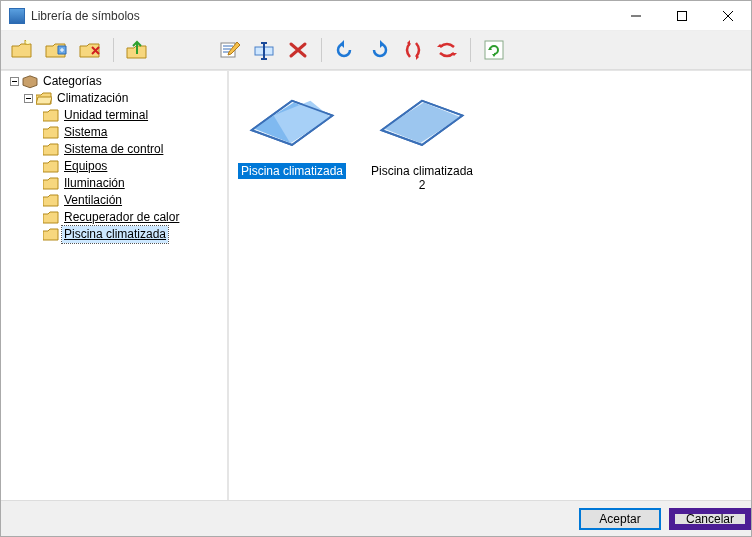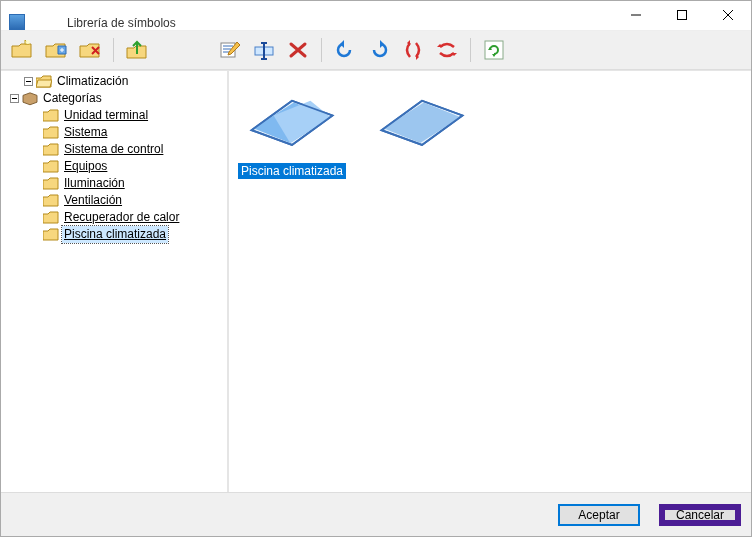--- a/index.html
+++ b/index.html
@@ -1,19 +1,19 @@
 <!DOCTYPE html>
 <html><head>
 <meta charset="utf-8">
 <style>
 * { box-sizing: border-box; margin: 0; padding: 0; font-family: "Segoe UI", Tahoma, sans-serif; font-size: 12px; }
 body { background: #fff; width: 752px; height: 537px; border: 1px solid #aaa; display: flex; flex-direction: column; overflow: hidden; }
 
 
-.titlebar { height: 30px; background: #fff; display: flex; align-items: flex-end; padding: 0 0 0 8px; border-bottom: 1px solid #eee; gap: 36px; }
+.titlebar { height: 30px; background: #fff; display: flex; align-items: center; padding: 0 0 0 8px; border-bottom: 1px solid #eee; }
 .titlebar .app-icon { width: 16px; height: 16px; margin-right: 6px; background: linear-gradient(#5aa0e0,#2c6bb3); border:1px solid #2c6bb3; }
 .titlebar .title { flex: 1; color: #333; }
 .titlebar .win-btns { display: flex; }
 .titlebar .win-btns div { width: 46px; height: 30px; display: flex; align-items: center; justify-content: center; }
 .titlebar svg { width: 10px; height: 10px; }
 
 
 .toolbar { height: 39px; background: #f0f0f0; border-bottom: 1px solid #ddd; display: flex; align-items: center; padding: 0 6px; gap: 4px; }
 .toolbar .tbtn { width: 30px; height: 30px; display: flex; align-items: center; justify-content: center; border: 1px solid transparent; border-radius:2px; }
 .toolbar .sep { width: 1px; height: 24px; background: #ccc; margin: 0 4px; }
@@ -33,21 +33,21 @@
 .indent3 { padding-left: 38px; text-decoration: underline; }
 
 .symbol-panel { flex: 1; background: #fff; padding: 14px 8px; display: flex; align-items: flex-start; gap: 20px; }
 .symbol-item { width: 110px; display: flex; flex-direction: column; align-items: center; cursor: default; }
 .symbol-item .thumb { width: 96px; height: 72px; border: 2px solid transparent; display:flex; align-items:center; justify-content:center; margin-bottom:6px; }
 .symbol-item.selected .thumb { }
 .symbol-item .sym-label { text-align: center; padding: 1px 3px; max-width:100%; }
 .symbol-item.selected .sym-label { background: #0078d7; color: #fff; }
 
 
-.footer { height: 44px; background: #f0f0f0; border-top: 1px solid #ddd; display: flex; align-items: center; justify-content: flex-end; padding: 0 10px; gap: 19px; }
+.footer { height: 36px; background: #f0f0f0; border-top: 1px solid #ddd; display: flex; align-items: center; justify-content: flex-end; padding: 0 0; gap: 8px; }
 .footer .btn { width: 82px; height: 22px; background: #e1e1e1; border: 6px solid #4c1d95; display: flex; align-items: center; justify-content: center; cursor: default; }
 .footer .btn.primary { border: 2px solid #0078d7; height:22px; }
 </style>
 </head>
 <body>
 
 <div class="titlebar">
   <div class="app-icon"></div>
   <div class="title">Librería de símbolos</div>
   <div class="win-btns">
@@ -155,45 +155,45 @@
         <path d="M6 10 A4 4 0 1 1 10 14" fill="none" stroke="#2e9e2e" stroke-width="2"></path>
         <polygon points="4,10 8,10 6,7" fill="#2e9e2e"></polygon>
         <polygon points="12,14 8,14 10,17" fill="#2e9e2e"></polygon>
       </svg>
   </div>
 </div>
 
 <div class="content">
   <div class="tree-panel">
     <div class="tree-root">
+      <div class="tree-node indent1">
+        <span class="expander">
+            <svg width="9" height="9" viewBox="0 0 9 9">
+              <rect x="0.5" y="0.5" width="8" height="8" fill="#fff" stroke="#888"></rect>
+              <line x1="2" y1="4.5" x2="7" y2="4.5" stroke="#000"></line>
+            </svg>
+          </span>
+        <span class="folder"><svg width="16" height="14" viewBox="0 0 16 14">
+              <polygon points="1,4 8,1 15,4 15,12 8,15 1,12" fill="#c9a06a" stroke="#7a5a30" transform="scale(1,0.85)"></polygon>
+            </svg></span>
+        <span class="label">Categorías</span>
+      </div>
       <div class="tree-node indent2">
         <span class="expander">
             <svg width="9" height="9" viewBox="0 0 9 9">
               <rect x="0.5" y="0.5" width="8" height="8" fill="#fff" stroke="#888"></rect>
               <line x1="2" y1="4.5" x2="7" y2="4.5" stroke="#000"></line>
             </svg>
           </span>
         <span class="folder"><svg width="16" height="14" viewBox="0 0 16 14">
               <polygon points="0,3 5,3 7,1 15,1 15,12 0,12" fill="#f7d77e" stroke="#b58b1c"></polygon>
               <polygon points="2,5 16,5 14,12 0,12" fill="#fce9a8" stroke="#b58b1c"></polygon>
             </svg></span>
         <span class="label">Climatización</span>
       </div>
-      <div class="tree-node indent1">
-        <span class="expander">
-            <svg width="9" height="9" viewBox="0 0 9 9">
-              <rect x="0.5" y="0.5" width="8" height="8" fill="#fff" stroke="#888"></rect>
-              <line x1="2" y1="4.5" x2="7" y2="4.5" stroke="#000"></line>
-            </svg>
-          </span>
-        <span class="folder"><svg width="16" height="14" viewBox="0 0 16 14">
-              <polygon points="1,4 8,1 15,4 15,12 8,15 1,12" fill="#c9a06a" stroke="#7a5a30" transform="scale(1,0.85)"></polygon>
-            </svg></span>
-        <span class="label">Categorías</span>
-      </div>
       <div id="tree-items">
           <div class="tree-node indent3">
             <span class="folder"><svg width="16" height="14" viewBox="0 0 16 14">
                 <polygon points="0,3 5,3 7,1 15,1 15,12 0,12" fill="#f7d77e" stroke="#b58b1c"></polygon>
               </svg></span>
             <span class="label">Unidad terminal</span>
           </div>
           <div class="tree-node indent3">
             <span class="folder"><svg width="16" height="14" viewBox="0 0 16 14">
                 <polygon points="0,3 5,3 7,1 15,1 15,12 0,12" fill="#f7d77e" stroke="#b58b1c"></polygon>
@@ -253,20 +253,21 @@
         <div class="sym-label">Piscina climatizada</div>
       </div>
       <div class="symbol-item">
         <div class="thumb">
           <svg width="96" height="64" viewBox="0 0 100 64">
             <polygon points="6,42 50,10 94,26 50,58" fill="#e7f2fc" stroke="#3a6fb7" stroke-width="2"></polygon>
             <polygon points="8,40 52,12 92,28 48,56" fill="#9cc6ef"></polygon>
             <polygon points="6,42 50,10 94,26 50,58" fill="none" stroke="#3a6fb7" stroke-width="2"></polygon>
           </svg>
         </div>
+        <div class="sym-label">Piscina climatizada 2</div>
       </div>
     </div>
 </div>
 
 <div class="footer">
   <div class="btn primary">
       <span>Aceptar</span>
     </div>
   <div class="btn">
       <span>Cancelar</span>

